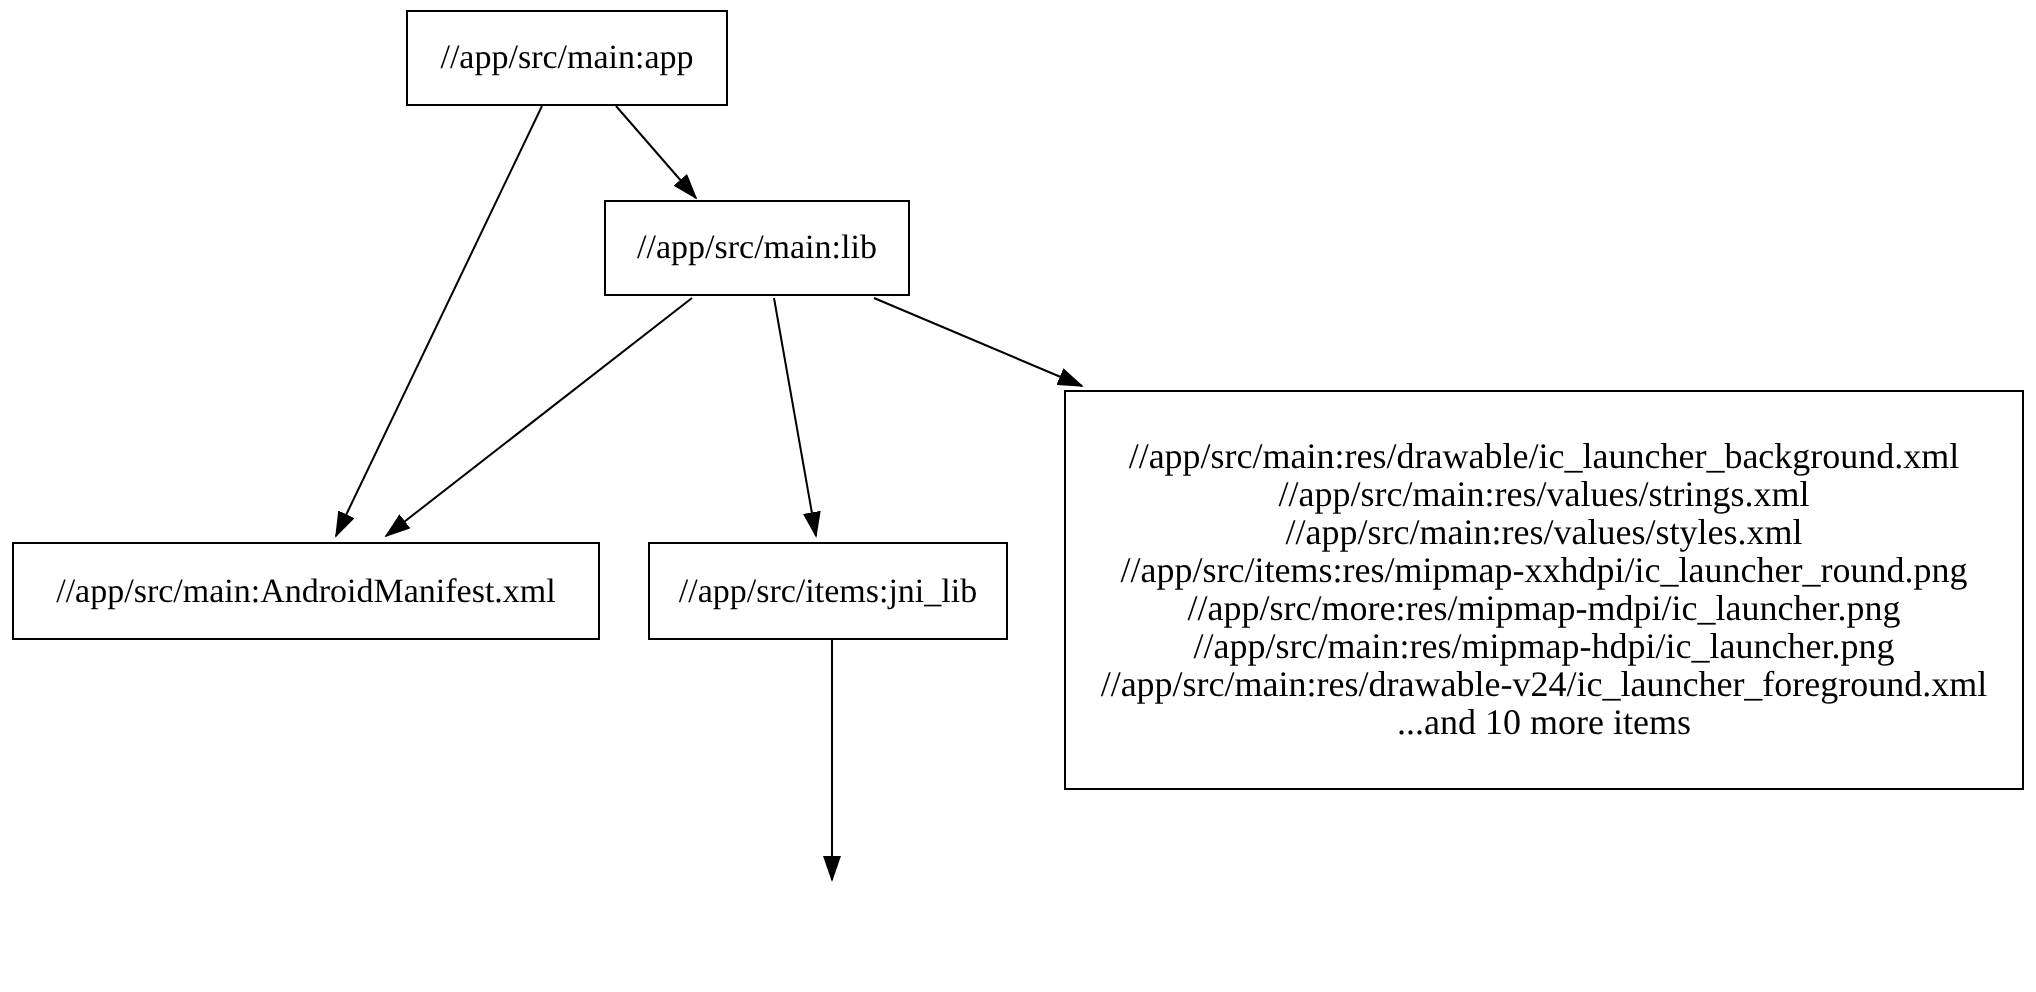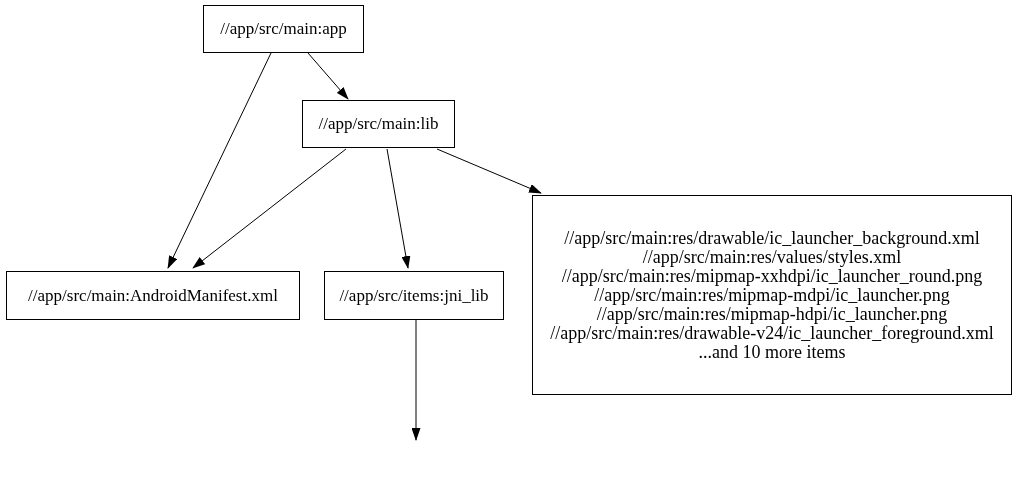--- a/index.html
+++ b/index.html
@@ -81,22 +81,23 @@
   <div class="node" id="node-manifest">
     <span>//app/src/main:AndroidManifest.xml</span>
   </div>
 
   <div class="node" id="node-jni-lib">
     <span>//app/src/items:jni_lib</span>
   </div>
 
   <div class="node node-multiline" id="node-resources">
     <span>//app/src/main:res/drawable/ic_launcher_background.xml</span>
+    <span>//app/src/main:res/values/strings.xml</span>
     <span>//app/src/main:res/values/styles.xml</span>
-    <span>//app/src/main:res/mipmap-xxhdpi/ic_launcher_round.png</span>
-    <span>//app/src/main:res/mipmap-mdpi/ic_launcher.png</span>
+    <span>//app/src/items:res/mipmap-xxhdpi/ic_launcher_round.png</span>
+    <span>//app/src/more:res/mipmap-mdpi/ic_launcher.png</span>
     <span>//app/src/main:res/mipmap-hdpi/ic_launcher.png</span>
     <span>//app/src/main:res/drawable-v24/ic_launcher_foreground.xml</span>
     <span>...and 10 more items</span>
   </div>
 
 
 </div>
 
 </body></html>

